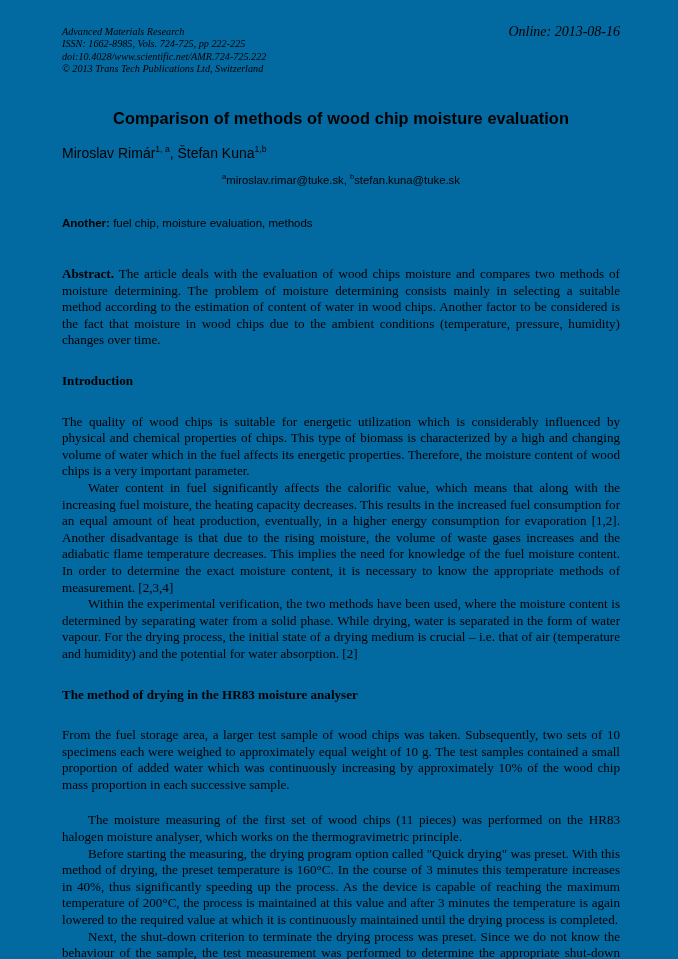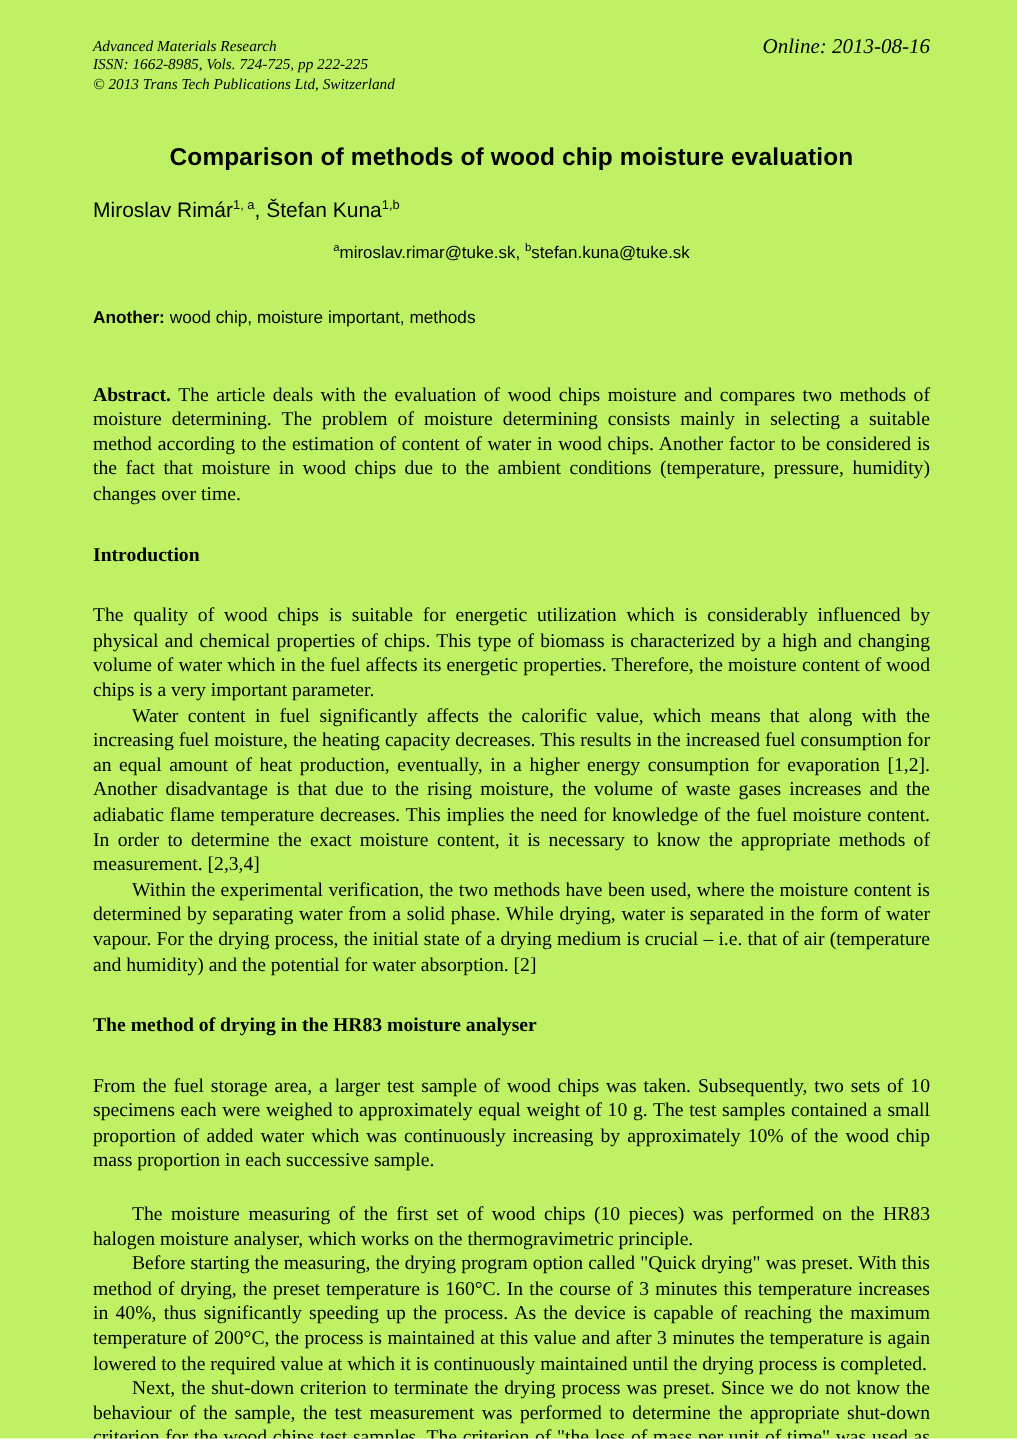--- a/index.html
+++ b/index.html
@@ -13,21 +13,21 @@
     overflow: hidden;
     font-family: "Liberation Serif", "DejaVu Serif", serif;
     color: #000000;
   }
   .page {
     position: relative;
     width: 678px;
     height: 959px;
     box-sizing: border-box;
     padding: 26px 58px 0 62px;
-    background: #bef264;
+    background: #0369a1;
   }
 
   
   .journal-header {
     position: relative;
     font-family: "Liberation Serif", "DejaVu Serif", serif;
     font-style: italic;
     font-size: 10.2px;
     line-height: 12.4px;
     color: #000;
@@ -126,50 +126,51 @@
 </style>
 </head>
 <body>
 
 <div class="page">
 
   <div class="journal-header">
     <div class="meta-left">
       <div>Advanced Materials Research</div>
       <div>ISSN: 1662-8985, Vols. 724-725, pp 222-225</div>
+      <div>doi:10.4028/www.scientific.net/AMR.724-725.222</div>
       <div>© 2013 Trans Tech Publications Ltd, Switzerland</div>
     </div>
     <div class="online-date">Online: 2013-08-16</div>
   </div>
 
   <h1 class="doc-title">Comparison of methods of wood chip moisture evaluation</h1>
 
   <div class="authors">
     <span>Miroslav Rimár</span><sup>1, a</sup><span>, </span><span>Štefan Kuna</span><sup>1,b</sup>
   </div>
 
 
   <div class="emails">
     <sup>a</sup><span>miroslav.rimar@tuke.sk,</span>&nbsp;<sup>b</sup><span>stefan.kuna@tuke.sk</span>
   </div>
 
   <div class="keywords">
     <span class="kw-label">Another:</span>
-    <span>wood chip, moisture important, methods</span>
+    <span>fuel chip, moisture evaluation, methods</span>
   </div>
 
   <div class="body-text abstract">
     <span class="ab-label">Abstract.</span>
     <span>The article deals with the evaluation of wood chips moisture and compares two methods of moisture determining. The problem of moisture determining consists mainly in selecting a suitable method according to the estimation of content of water in wood chips. Another factor to be considered is the fact that moisture in wood chips due to the ambient conditions (temperature, pressure, humidity) changes over time.</span>
   </div>
 
   <div class="section-heading">Introduction</div>
   <p class="para first-after-heading">The quality of wood chips is suitable for energetic utilization which is considerably influenced by physical and chemical properties of chips. This type of biomass is characterized by a high and changing volume of water which in the fuel affects its energetic properties. Therefore, the moisture content of wood chips is a very important parameter.</p>
   <p class="para indented tight">Water content in fuel significantly affects the calorific value, which means that along with the increasing fuel moisture, the heating capacity decreases. This results in the increased fuel consumption for an equal amount of heat production, eventually, in a higher energy consumption for evaporation [1,2]. Another disadvantage is that due to the rising moisture, the volume of waste gases increases and the adiabatic flame temperature decreases. This implies the need for knowledge of the fuel moisture content. In order to determine the exact moisture content, it is necessary to know the appropriate methods of measurement. [2,3,4]</p>
   <p class="para indented tight">Within the experimental verification, the two methods have been used, where the moisture content is determined by separating water from a solid phase. While drying, water is separated in the form of water vapour. For the drying process, the initial state of a drying medium is crucial – i.e. that of air (temperature and humidity) and the potential for water absorption. [2]</p>
 
   <div class="section-heading">The method of drying in the HR83 moisture analyser</div>
   <p class="para first-after-heading">From the fuel storage area, a larger test sample of wood chips was taken. Subsequently, two sets of 10 specimens each were weighed to approximately equal weight of 10 g. The test samples contained a small proportion of added water which was continuously increasing by approximately 10% of the wood chip mass proportion in each successive sample.</p>
-  <p class="para indented gap-top">The moisture measuring of the first set of wood chips (10 pieces) was performed on the HR83 halogen moisture analyser, which works on the thermogravimetric principle.</p>
+  <p class="para indented gap-top">The moisture measuring of the first set of wood chips (11 pieces) was performed on the HR83 halogen moisture analyser, which works on the thermogravimetric principle.</p>
   <p class="para indented tight">Before starting the measuring, the drying program option called "Quick drying" was preset. With this method of drying, the preset temperature is 160°C. In the course of 3 minutes this temperature increases in 40%, thus significantly speeding up the process. As the device is capable of reaching the maximum temperature of 200°C, the process is maintained at this value and after 3 minutes the temperature is again lowered to the required value at which it is continuously maintained until the drying process is completed.</p>
   <p class="para indented tight">Next, the shut-down criterion to terminate the drying process was preset. Since we do not know the behaviour of the sample, the test measurement was performed to determine the appropriate shut-down criterion for the wood chips test samples. The criterion of "the loss of mass per unit of time" was used as the testing criterion that helped us to select a suitable type of the shut-down criterion. Fig. 1 shows</p>
 
 </div>
 
 </body></html>

